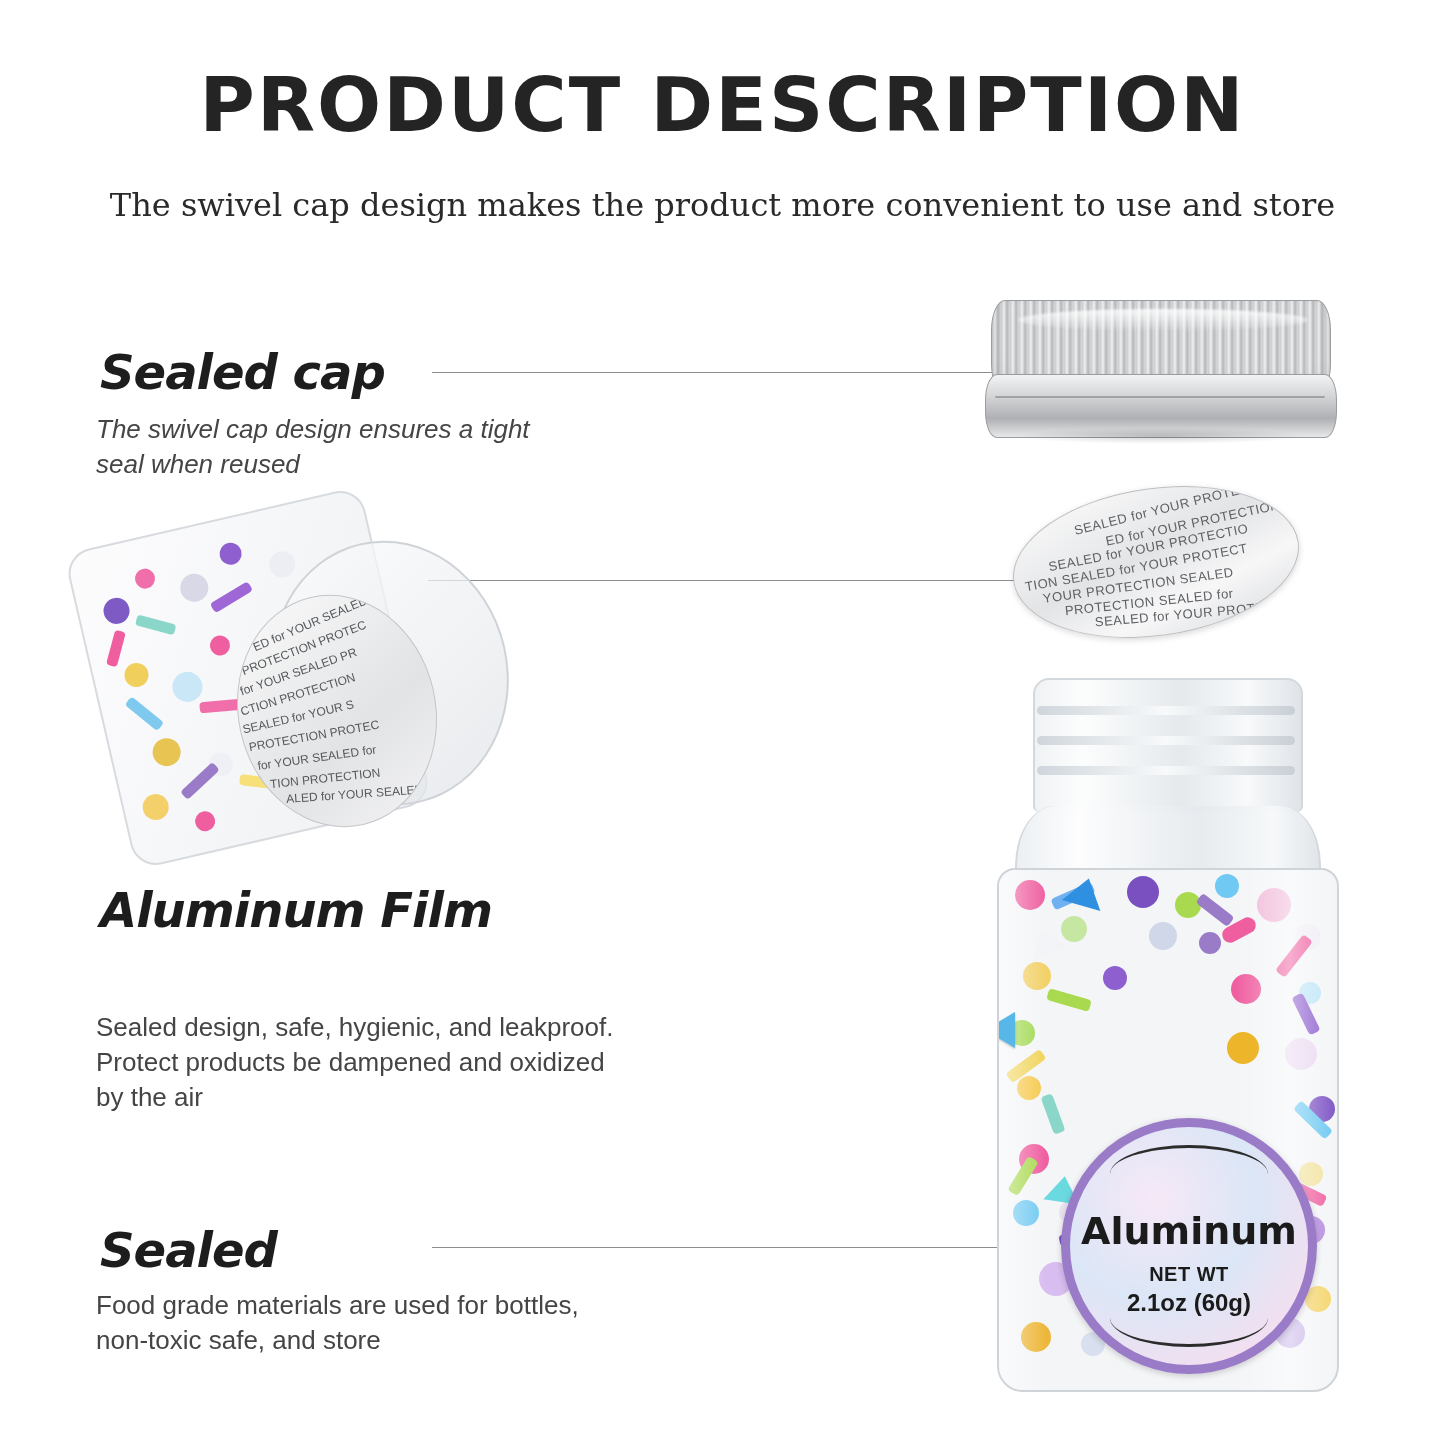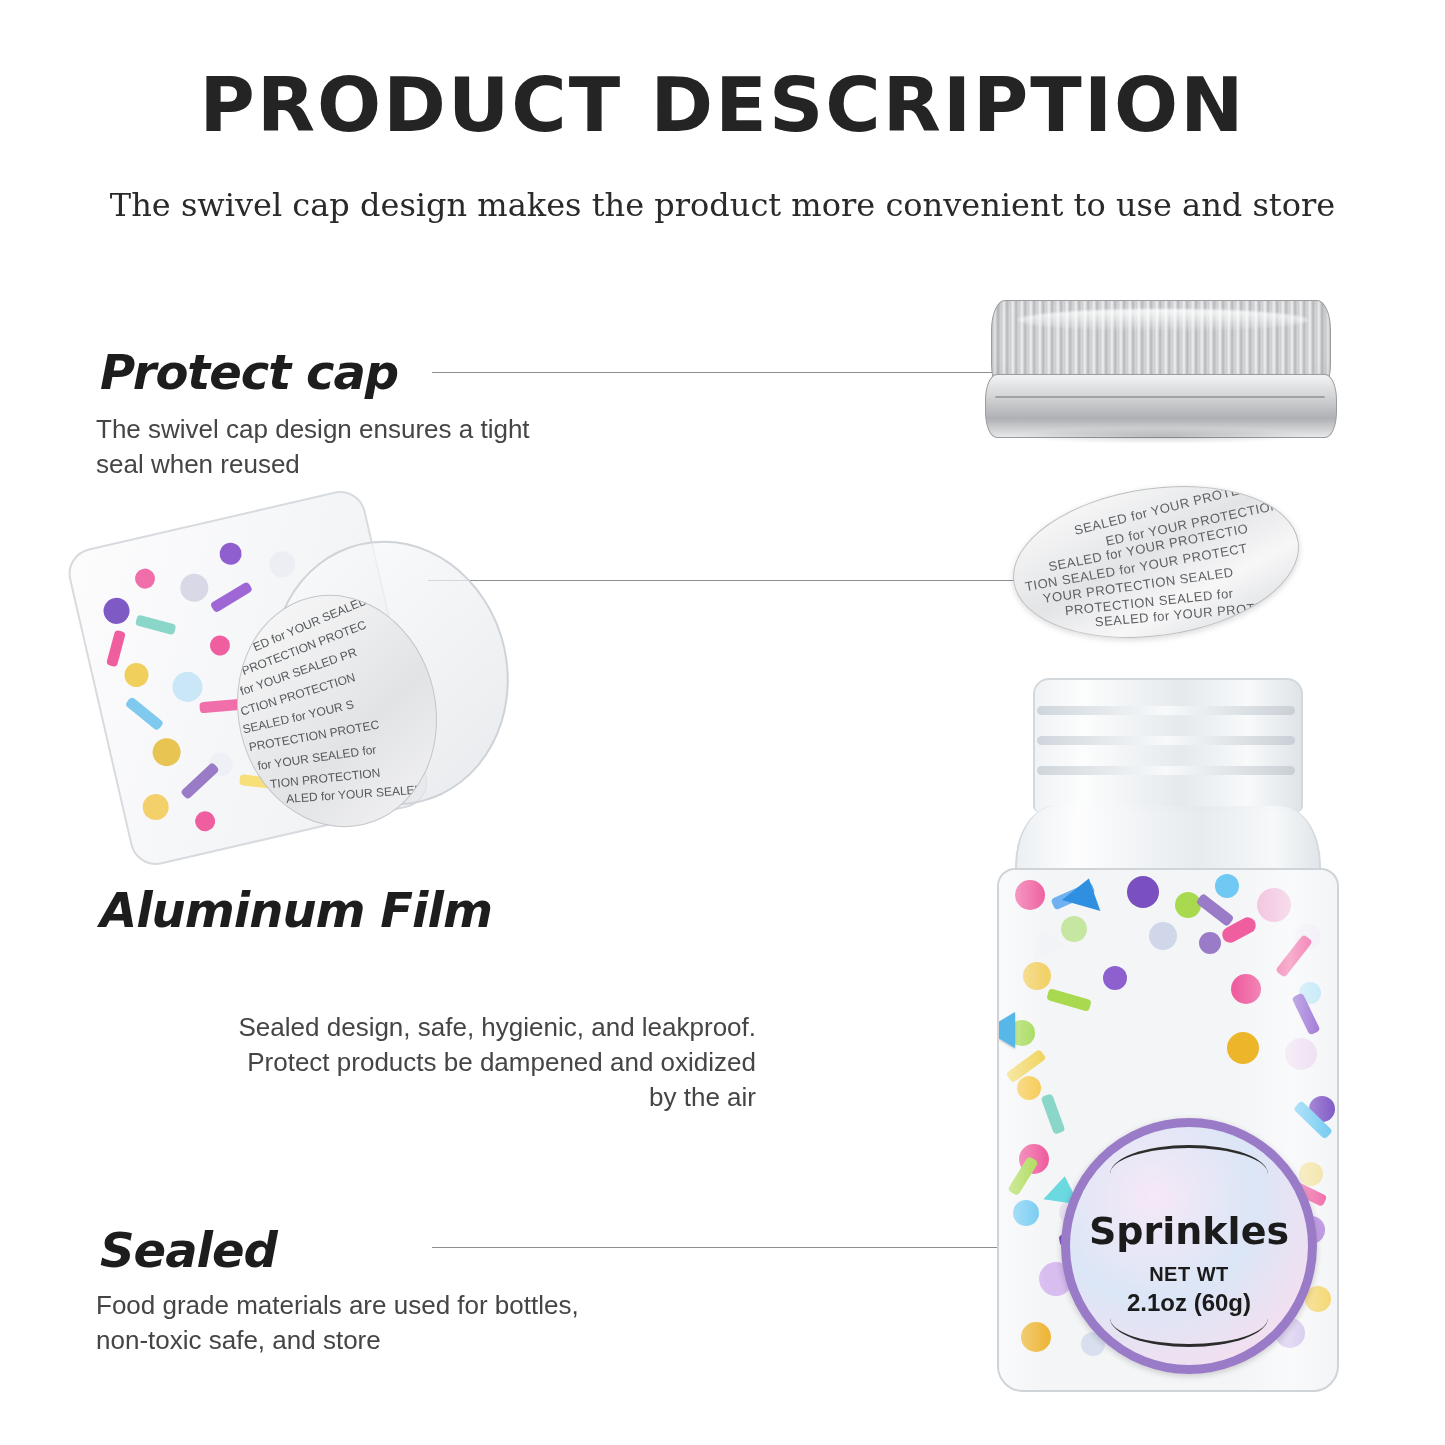--- a/index.html
+++ b/index.html
@@ -54,24 +54,24 @@
   .feature-desc {
     position: absolute;
     font-family: "Liberation Sans", sans-serif;
     font-size: 26px;
     line-height: 1.35;
     color: #454545;
     white-space: pre-line;
   }
 
   #feat-cap-title { left: 100px; top: 344px; }
-  #feat-cap-desc  { left: 96px;  top: 412px; width: 560px; }
+  #feat-cap-desc  { left: 96px;  top: 412px; width: 560px; font-style: italic; }
 
   #feat-film-title { left: 100px; top: 882px; }
-  #feat-film-desc  { left: 96px;  top: 1010px; width: 660px; text-align: right; }
+  #feat-film-desc  { left: 96px;  top: 1010px; width: 660px; }
 
   #feat-bottle-title { left: 100px; top: 1222px; }
   #feat-bottle-desc  { left: 96px;  top: 1288px; width: 640px; }
 
   
   .leader {
     position: absolute;
     height: 1px;
     background: #8d8d8d;
   }
@@ -359,21 +359,21 @@
     background: #edb62a;
     z-index: 9;
   }
 </style>
 </head>
 <body>
 
 <div class="page-title">PRODUCT DESCRIPTION</div>
 <div class="page-subtitle">The swivel cap design makes the product more convenient to use and store</div>
 
-<div class="feature-title" id="feat-cap-title">Protect cap</div>
+<div class="feature-title" id="feat-cap-title">Sealed cap</div>
 <div class="feature-desc" id="feat-cap-desc">The swivel cap design ensures a tight
 seal when reused</div>
 <div class="leader" id="leader-cap"></div>
 <div class="dot" id="dot-cap"></div>
 
 <div class="feature-title" id="feat-film-title">Aluminum Film</div>
 <div class="feature-desc" id="feat-film-desc">Sealed design, safe, hygienic, and leakproof.
 Protect products be dampened and oxidized
 by the air</div>
 <div class="leader" id="leader-film"></div>
@@ -514,21 +514,21 @@
       border-bottom:26px solid #6ad9e0; transform:rotate(8deg);"></span>
     <span style="position:absolute; left:250px; top:286px; width:0; height:0;
       border-left:17px solid transparent; border-right:17px solid transparent;
       border-bottom:24px solid #f4e9f8; transform:rotate(-30deg);"></span>
 
     <div class="bottle-gloss"></div>
 
     <div class="label">
       <div class="label-arc"></div>
       <div class="label-arc-bottom"></div>
-      <div class="label-title">Sprinkles</div>
+      <div class="label-title">Aluminum</div>
       <div class="label-netwt">NET WT</div>
       <div class="label-weight">2.1oz (60g)</div>
     </div>
     <div class="label-tri"></div>
     <div class="label-pill"></div>
     <div class="label-dot"></div>
   </div>
 </div>
 
 </body></html>

